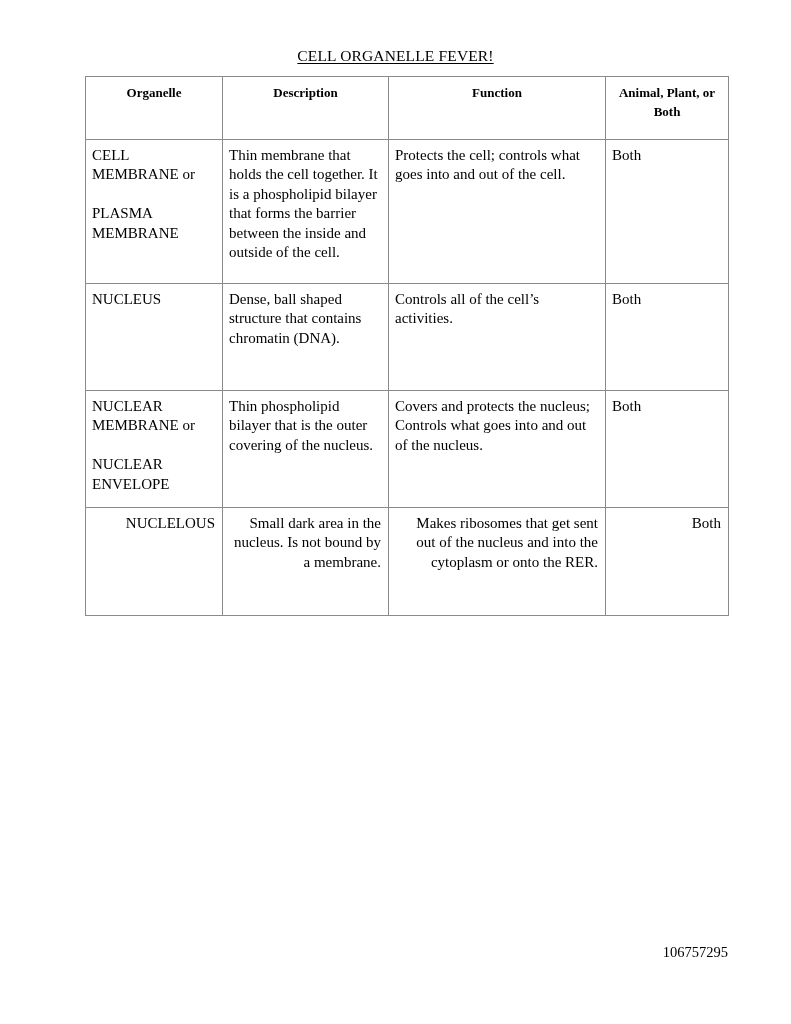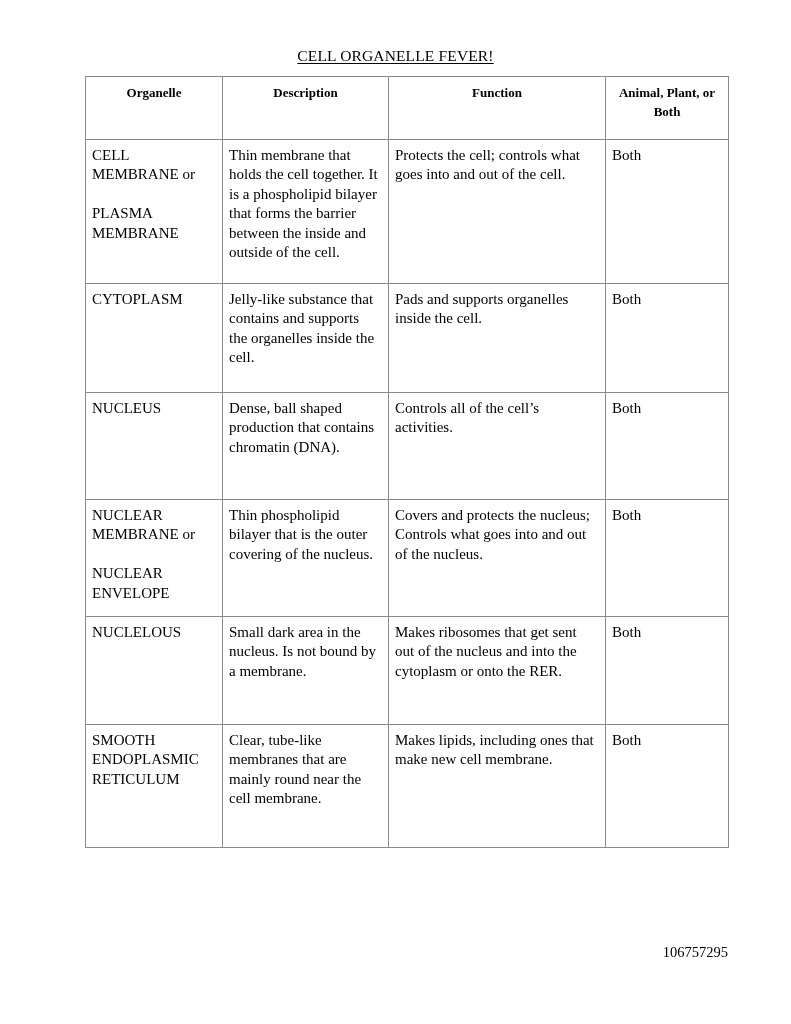--- a/index.html
+++ b/index.html
@@ -78,21 +78,21 @@
 
   .cell-lines {
     white-space: pre-line;
     margin-left: 22px;
   }
 
   tr.r-membrane td { height: 131px; }
   tr.r-cytoplasm td { height: 96px; }
   tr.r-nucleus td { height: 94px; }
   tr.r-nuclear-membrane td { height: 104px; }
-  tr.r-nucleolus td { height: 95px; }
+  tr.r-nucleolus td { height: 95px; text-align: right; }
   tr.r-chromatin td { height: 94px; }
   tr.r-smooth-er td { height: 110px; }
 
   .footer-code {
     position: absolute;
     left: 16px;
     top: 944px;
     width: 712px;
     text-align: right;
     font-size: 14.5px;
@@ -127,30 +127,24 @@
 
       <tr class="r-membrane">
         <td class="cell-lines">CELL MEMBRANE or
 
 PLASMA MEMBRANE</td>
         <td>Thin membrane that holds the cell together.  It is a phospholipid bilayer that forms the barrier between the inside and outside of the cell.</td>
         <td>Protects the cell; controls what goes into and out of the cell.</td>
         <td>Both</td>
       </tr>
 
-      <tr class="r-cytoplasm">
-        <td class="cell-lines">CYTOPLASM</td>
-        <td>Jelly-like substance that contains and supports the organelles inside the cell.</td>
-        <td>Pads and supports organelles inside the cell.</td>
-        <td>Both</td>
-      </tr>
 
       <tr class="r-nucleus">
         <td class="cell-lines">NUCLEUS</td>
-        <td>Dense, ball shaped production that contains chromatin (DNA).</td>
+        <td>Dense, ball shaped structure that contains chromatin (DNA).</td>
         <td>Controls all of the cell’s activities.</td>
         <td>Both</td>
       </tr>
 
       <tr class="r-nuclear-membrane">
         <td class="cell-lines">NUCLEAR MEMBRANE or
 
 NUCLEAR ENVELOPE</td>
         <td>Thin phospholipid bilayer that is the outer covering of the nucleus.</td>
         <td>Covers and protects the nucleus; Controls what goes into and out of the nucleus.</td>
@@ -158,25 +152,19 @@
       </tr>
 
       <tr class="r-nucleolus">
         <td class="cell-lines">NUCLELOUS</td>
         <td>Small dark area in the nucleus.  Is not bound by a membrane.</td>
         <td>Makes ribosomes that get sent out of the nucleus and into the cytoplasm or onto the RER.</td>
         <td>Both</td>
       </tr>
 
 
-      <tr class="r-smooth-er">
-        <td class="cell-lines">SMOOTH ENDOPLASMIC RETICULUM</td>
-        <td>Clear, tube-like membranes that are mainly round near the cell membrane.</td>
-        <td>Makes lipids, including ones that make new cell membrane.</td>
-        <td>Both</td>
-      </tr>
 
     </tbody>
   </table>
 
   <div class="footer-code">106757295</div>
 
 </div>
 
 </body></html>

